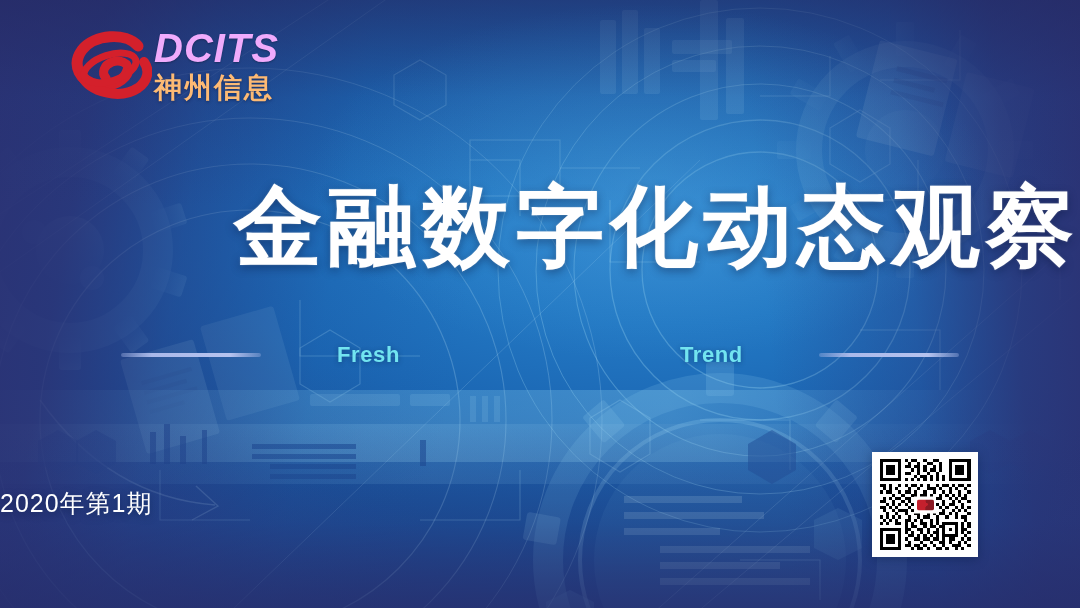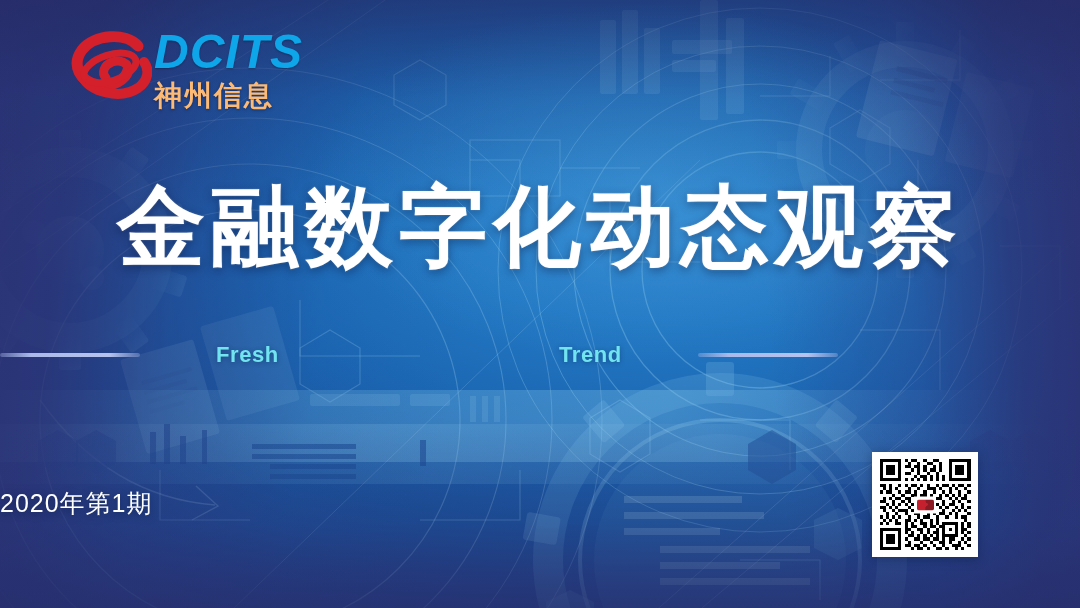--- a/index.html
+++ b/index.html
@@ -56,50 +56,50 @@
     position:absolute;left:68px;top:28px;
     width:270px;height:82px;
   }
   #logo .swirl{
     position:absolute;left:0;top:2px;width:84px;height:76px;
   }
   #logo .wordmark{
     position:absolute;left:86px;top:0px;
   }
   #logo .dcits{
-    font-size:48px;font-weight:bold;font-style:italic;
+    font-size:40px;font-weight:bold;font-style:italic;
     letter-spacing:1px;line-height:1;
-    color:#0ea5e9;
+    color:#f0abfc;
     text-shadow:0 1px 2px rgba(0,0,0,.28);
     font-family:"Liberation Sans","DejaVu Sans",sans-serif;
   }
   #logo .cn{
     margin-top:4px;
     font-size:28px;font-weight:bold;line-height:1.15;
     letter-spacing:2px;color:#fdba74;
     text-shadow:0 1px 3px rgba(10,20,60,.5);
   }
 
   
   #title{
     position:absolute;left:0;right:0;top:178px;
-    text-align:center;
+    text-align:right;
     font-size:88px;font-weight:bold;
     letter-spacing:6px;
     color:#ffffff;
     line-height:1.12;
     text-shadow:0 3px 10px rgba(6,20,58,.42), 0 0 2px rgba(255,255,255,.35);
     white-space:nowrap;
   }
 
   
   #tagline{
     position:absolute;left:0;right:0;top:337px;
     height:36px;
-    display:flex;align-items:center;gap:24px;
+    display:flex;align-items:center;justify-content:center;gap:24px;
   }
   #tagline .rule{
     height:4px;width:140px;border-radius:2px;
     background:linear-gradient(90deg,rgba(168,184,232,.35),#aab9ea 22%,#b6c3ef 78%,rgba(168,184,232,.35));
   }
   #tagline .rule.left{margin-right:52px;}
   #tagline .rule.right{margin-left:52px;}
   #tagline .word{
     font-size:22px;font-weight:bold;
     color:#72e4f0;

